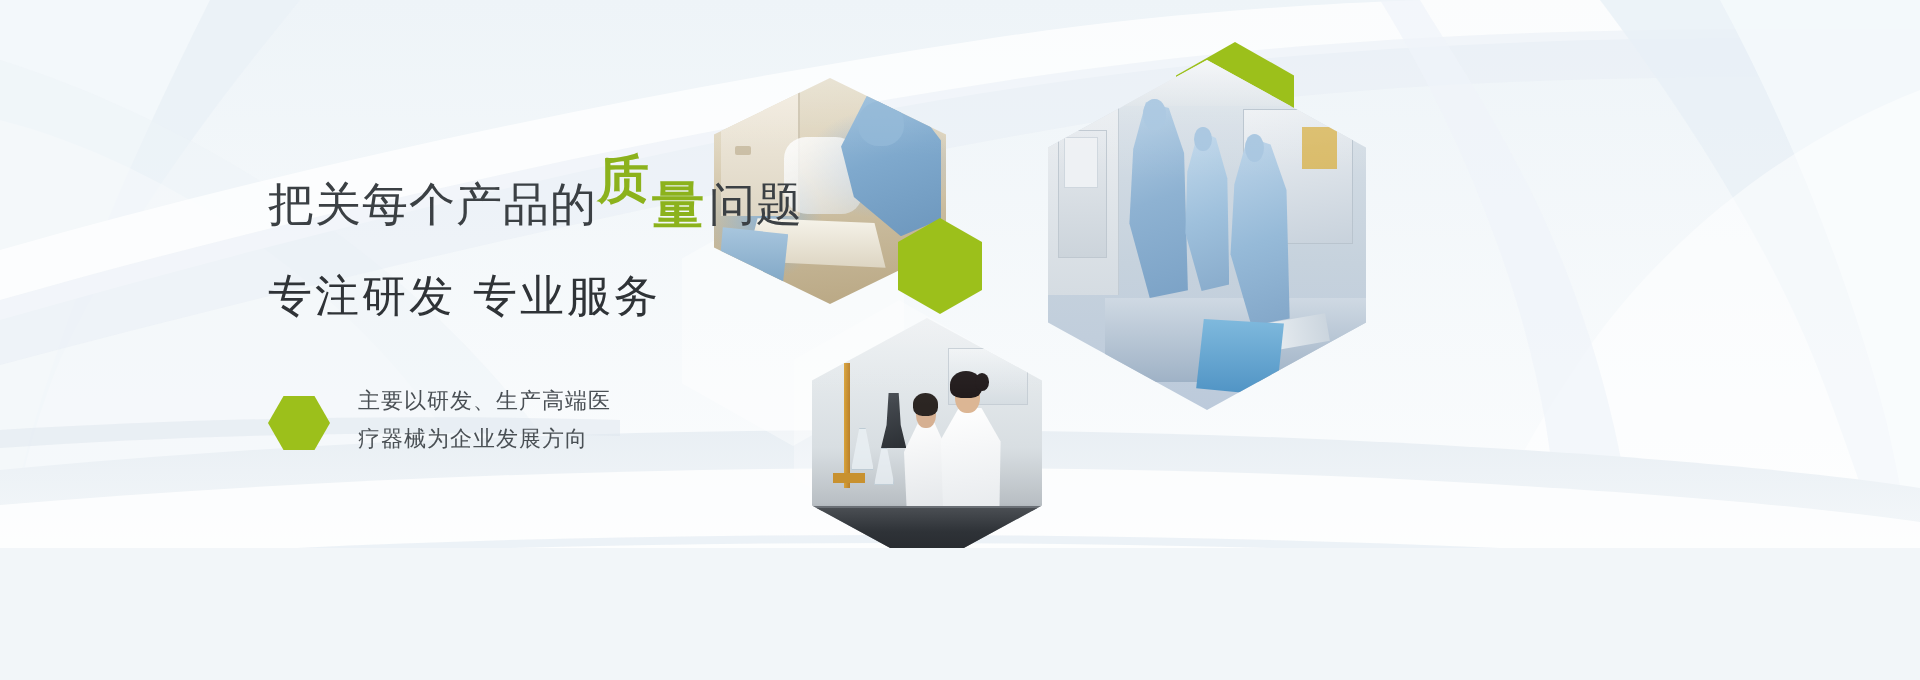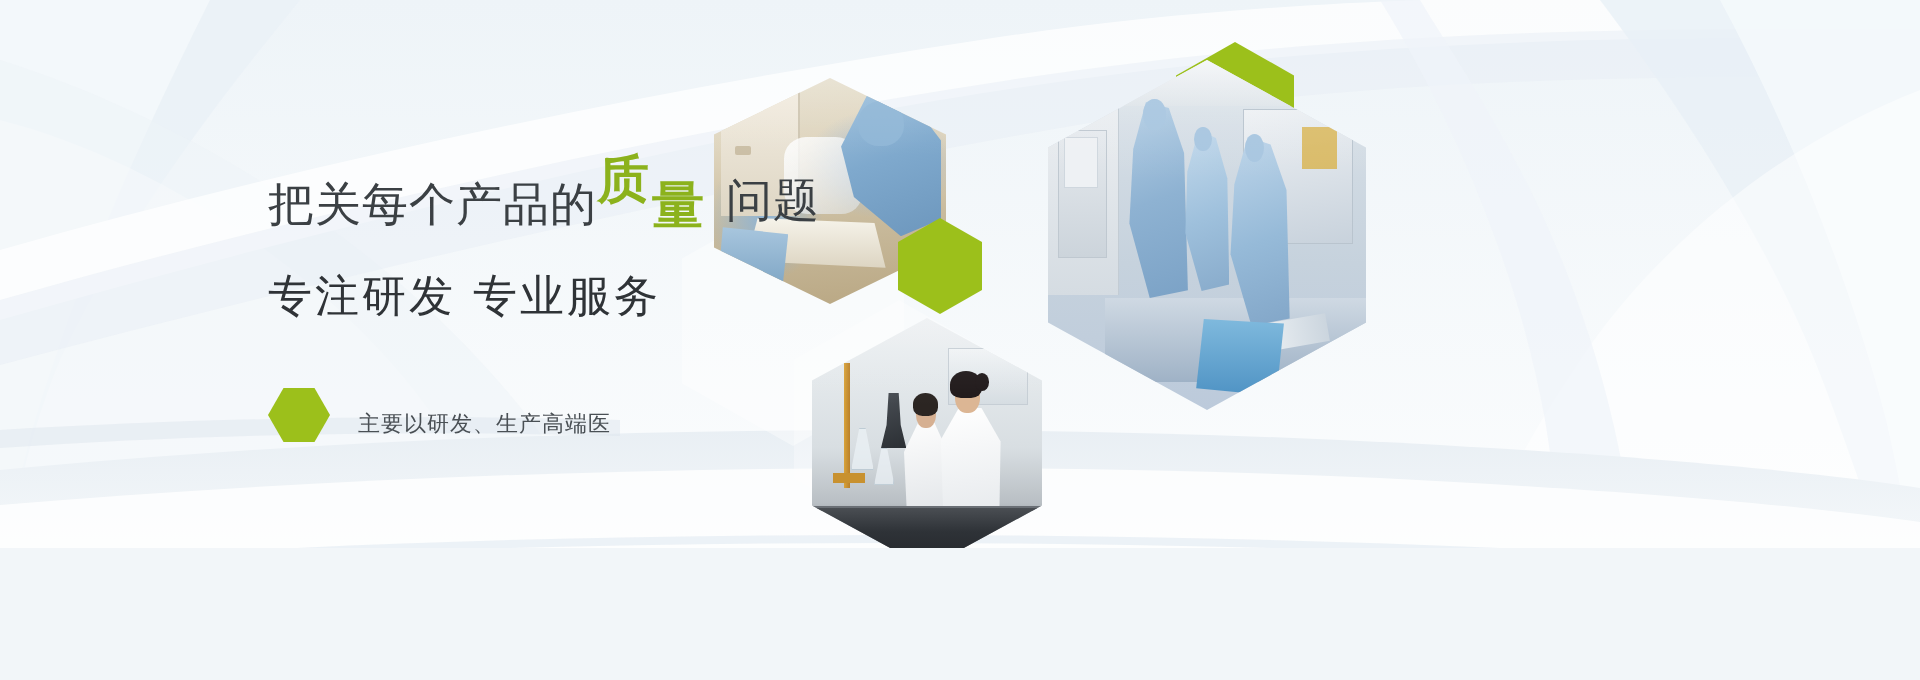--- a/index.html
+++ b/index.html
@@ -17,27 +17,27 @@
   
   .text-block{position:absolute;left:268px;top:175px;width:620px;z-index:6;}
 
   .headline{position:relative;height:75px;}
   .hl-row{display:flex;align-items:flex-end;}
   .hl-dark{color:#3b4044;font-size:46px;letter-spacing:1px;line-height:1;}
   .hl-green-up{color:#8cb21c;font-weight:bold;font-size:52px;line-height:1;
       position:relative;top:-22px;letter-spacing:1px;}
   .hl-green-down{color:#8cb21c;font-weight:bold;font-size:52px;line-height:1;
       position:relative;top:4px;letter-spacing:1px;margin-left:2px;}
-  .hl-tail{color:#3b4044;font-size:46px;line-height:1;letter-spacing:1px;margin-left:21px;font-family:Liberation Mono, monospace;}
+  .hl-tail{color:#3b4044;font-size:46px;line-height:1;letter-spacing:1px;margin-left:4px;}
 
   .subhead{margin-top:22px;font-size:44px;font-weight:normal;color:#2f3337;
      letter-spacing:3px;line-height:1.1;white-space:nowrap;
      font-family:"DejaVu Sans","Liberation Sans",sans-serif;}
 
-  .desc-row{margin-top:62px;display:flex;align-items:flex-end;}
+  .desc-row{margin-top:62px;display:flex;align-items:center;}
   .hex-bullet{width:62px;height:54px;flex:0 0 auto;margin-right:28px;margin-top:6px;}
   .desc-text{font-size:22px;line-height:1.7;color:#4a5055;letter-spacing:1px;
      font-family:"DejaVu Sans","Liberation Sans",sans-serif;}
   .desc-text div{white-space:nowrap;}
 
   
   .collage{position:absolute;left:690px;top:0;width:1230px;height:680px;z-index:4;}
   .hex{position:absolute;}
   .hex-clip{clip-path:polygon(50% 0%,100% 25%,100% 75%,50% 100%,0% 75%,0% 25%);}
 
@@ -283,17 +283,18 @@
     </div>
 
     <div class="subhead">专注研发 专业服务</div>
 
     <div class="desc-row">
       <svg class="hex-bullet" viewBox="0 0 62 54" preserveAspectRatio="none">
         <polygon points="15.5,0 46.5,0 62,27 46.5,54 15.5,54 0,27" fill="#9cc01b"></polygon>
       </svg>
       <div class="desc-text">
         <div>主要以研发、生产高端医</div>
+        <div>疗器械为企业发展方向</div>
       </div>
     </div>
   </div>
 
 </div>
 
 </body></html>

